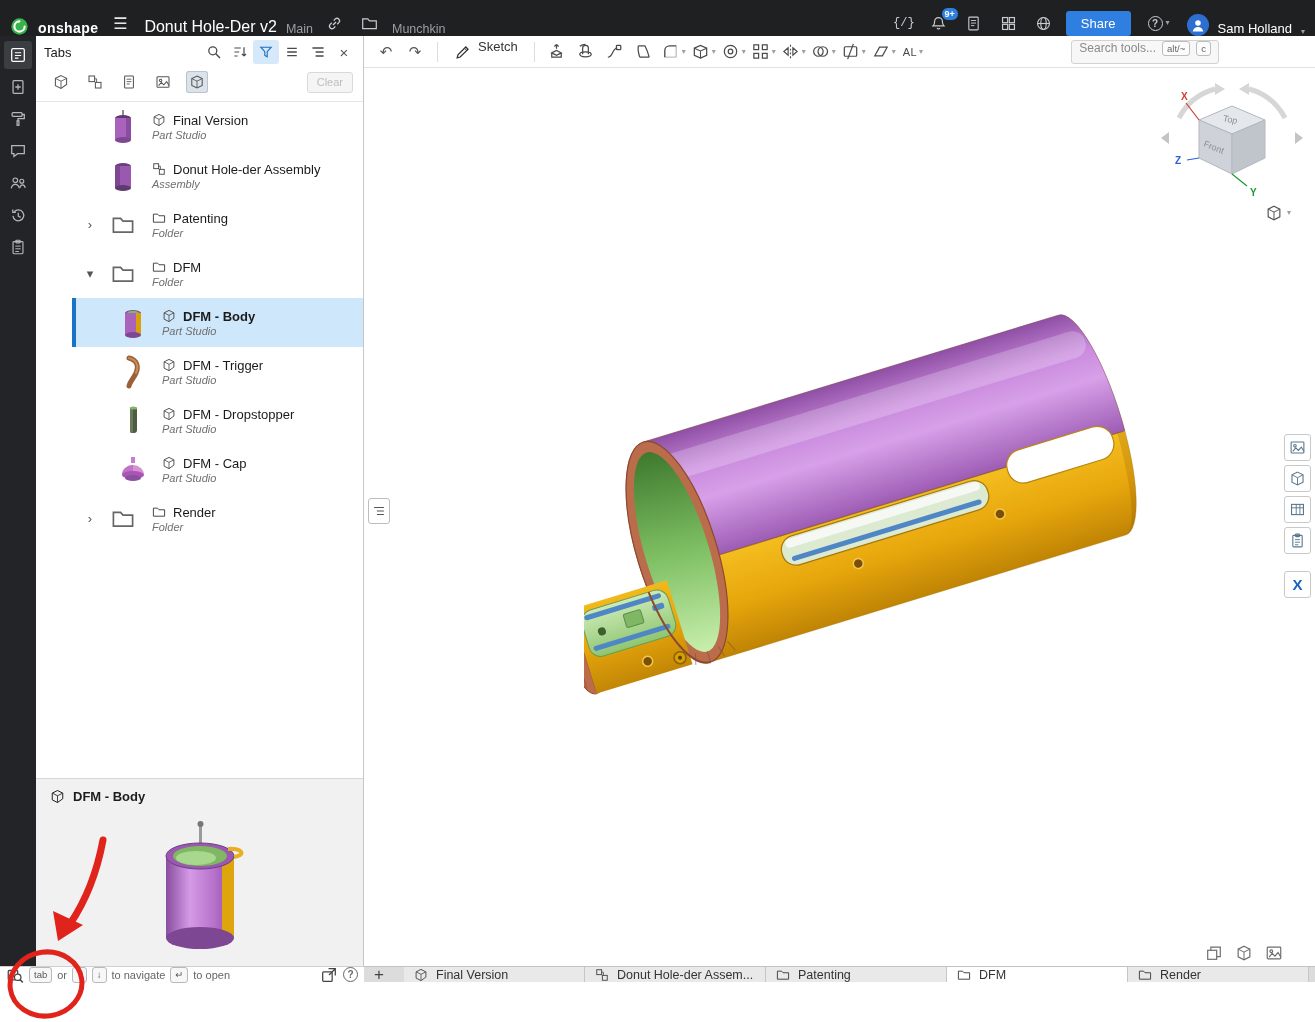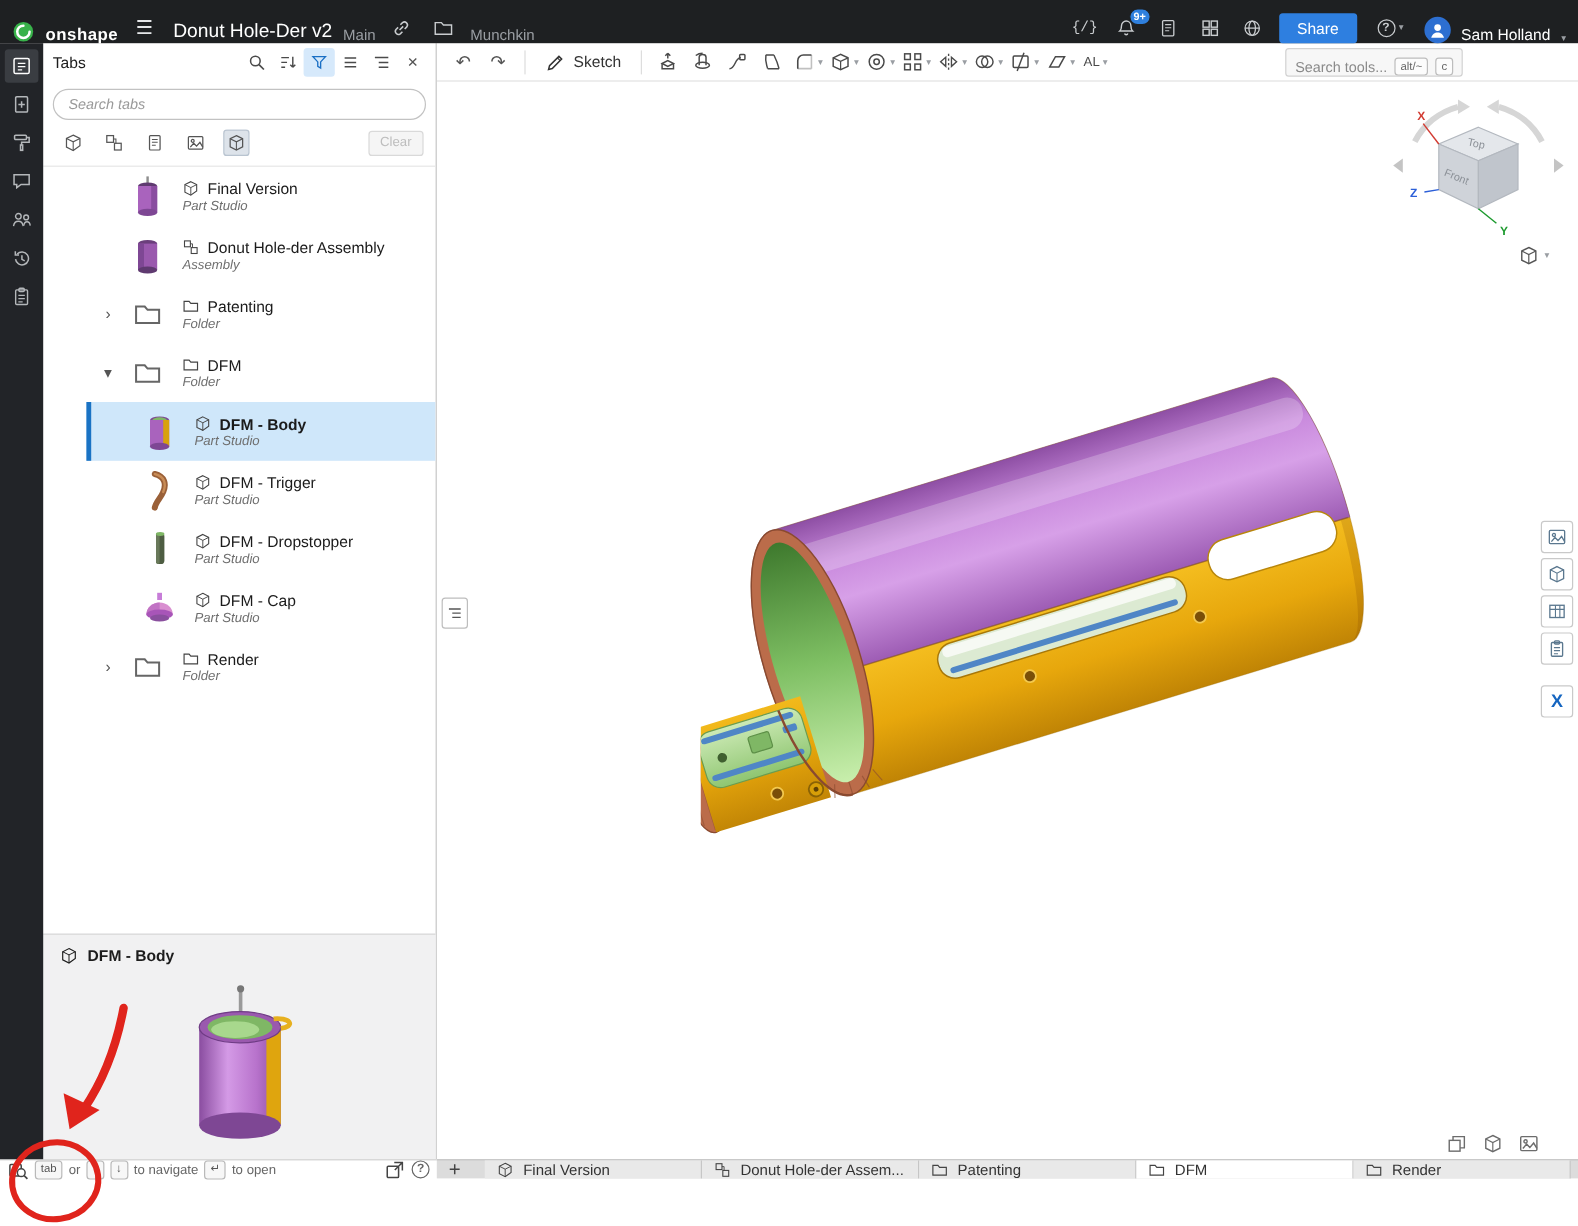--- a/index.html
+++ b/index.html
@@ -63,23 +63,23 @@
   .pv-head{display:flex;align-items:center;gap:8px;padding:10px 14px 2px;font-weight:700;font-size:13px;color:#1c1c1c}
   .pv-head .ticon svg{width:15px;height:15px}
   .pv-body{flex:1;display:flex;align-items:center;justify-content:center}
 
   
   #doc-toolbar{position:absolute;left:364px;top:36px;width:951px;height:32px;background:#fff;border-bottom:1px solid #e2e2e2;display:flex;align-items:center;padding:0 8px;gap:1px;z-index:10}
   .sep{width:1px;height:20px;background:#ddd;margin:0 7px;flex:0 0 auto}
   .tool{height:26px;min-width:28px;display:flex;align-items:center;justify-content:center;color:#4a4a4a;border-radius:3px;gap:2px;cursor:pointer;padding:0 2px}
   .tool svg{width:19px;height:19px}
   .tool .glyph{font-size:15px;color:#555}
-  .sketch-btn{display:flex;align-items:center;gap:6px;padding:0 8px;font-size:13px;color:#333;height:26px;border-radius:3px;cursor:pointer}
+  .sketch-btn{display:flex;gap:6px;padding:0 8px;font-size:13px;color:#333;height:26px;border-radius:3px;cursor:pointer}
   .al-label{font-size:11px;font-weight:400;color:#4a4a4a;letter-spacing:.3px}
-  .search-tools{margin-left:auto;margin-right:88px;display:flex;align-items:flex-end;gap:6px;border:1px solid #d2d2d2;background:#f7f7f7;border-radius:3px;height:24px;padding:0 7px;color:#8a8a8a;font-size:12px;cursor:text}
+  .search-tools{margin-left:auto;margin-right:88px;display:flex;align-items:flex-start;gap:6px;border:1px solid #d2d2d2;background:#f7f7f7;border-radius:3px;height:24px;padding:0 7px;color:#8a8a8a;font-size:12px;cursor:text}
   .kbd{border:1px solid #bdbdbd;border-radius:3px;background:#fcfcfc;padding:0 4px;font-size:9.5px;line-height:13px;color:#666;white-space:nowrap}
 
   
   #viewport{position:absolute;left:364px;top:68px;width:951px;height:898px;background:#fff;overflow:hidden}
   #model-svg{position:absolute;left:220px;top:190px}
   #viewcube{position:absolute;right:8px;top:8px}
   .vc-text{font-size:9px;fill:#8b9097}
   .axis-x{fill:#d23b32;font-size:10px;font-weight:700}
   .axis-y{fill:#1c9a2e;font-size:10px;font-weight:700}
   .axis-z{fill:#2c5fd8;font-size:10px;font-weight:700}
@@ -407,23 +407,20 @@
         <svg viewBox="0 0 20 20">
           <use href="#s-rows"></use>
         </svg>
       </span>
     <span class="ph-btn">
         <svg viewBox="0 0 20 20">
           <use href="#s-grouped"></use>
         </svg>
       </span>
     <span class="ph-btn close-x">×</span>
-  </div>
-  <div class="search-row">
-    <input class="search-input" placeholder="Search tabs" style="">
   </div>
   <div class="filter-row">
     <span class="fl-ic">
         <svg viewBox="0 0 20 20">
           <use href="#s-ps"></use>
         </svg>
       </span>
     <span class="fl-ic">
         <svg viewBox="0 0 20 20">
           <use href="#s-asm"></use>

